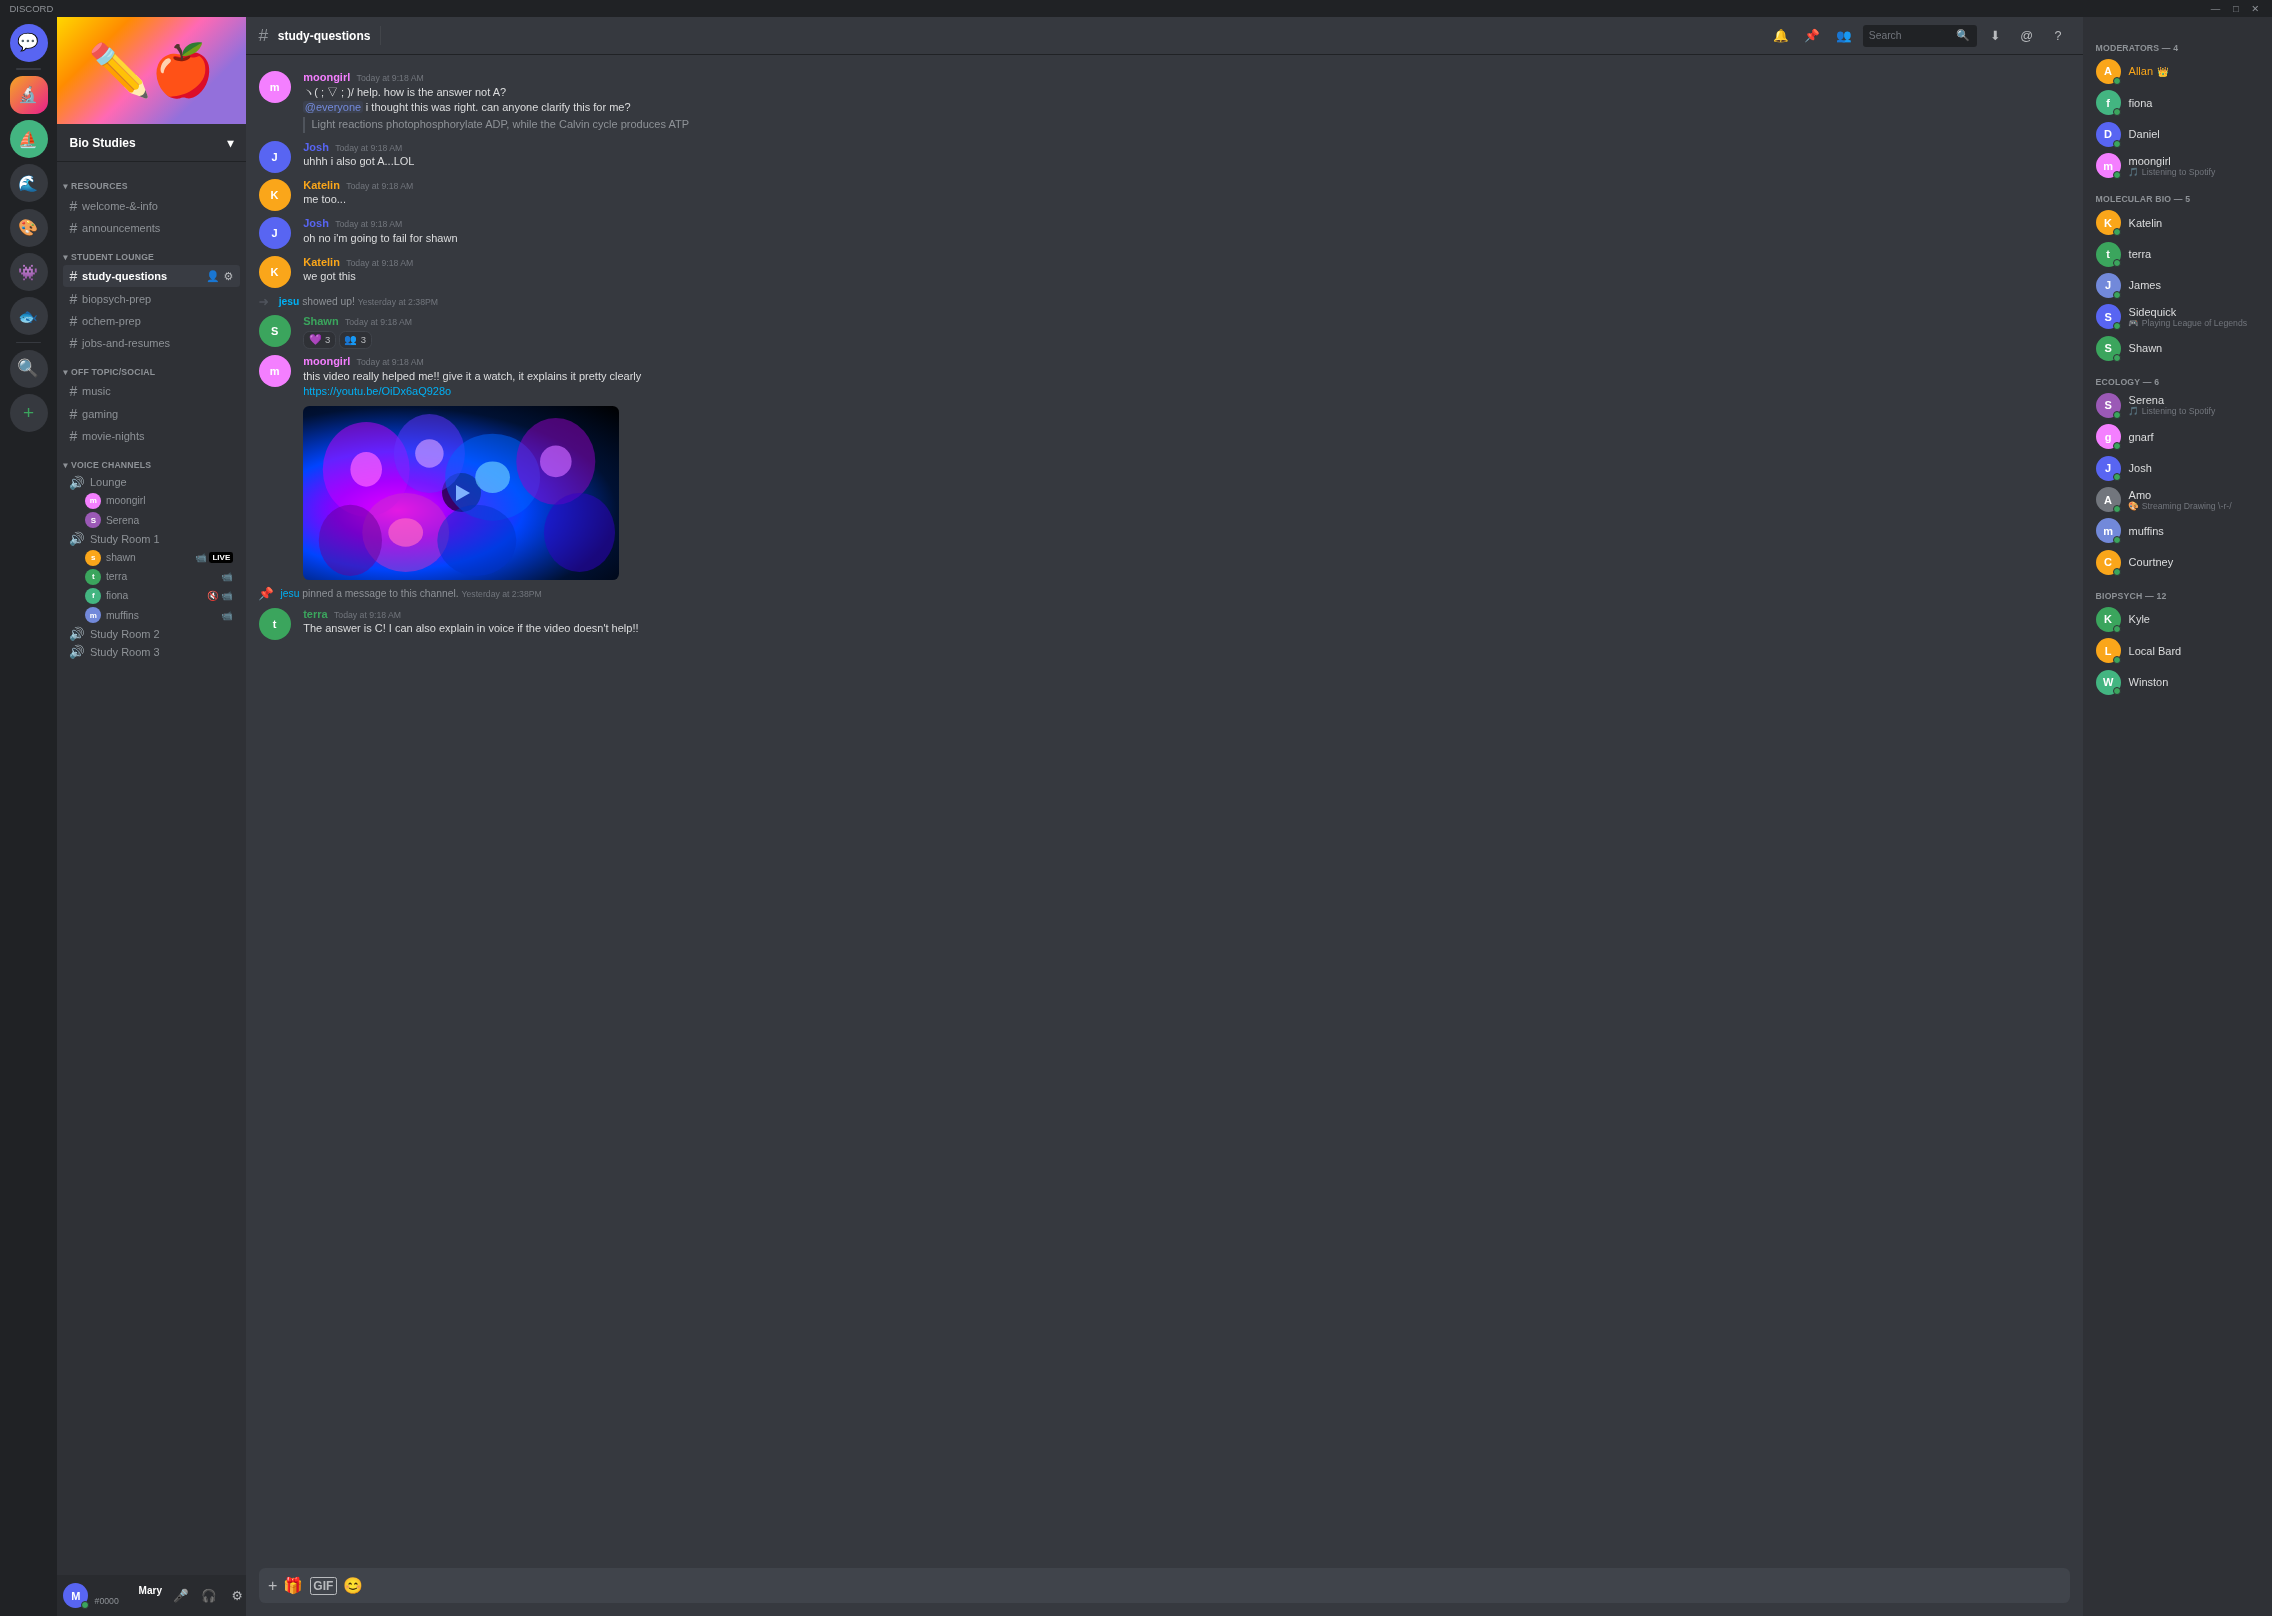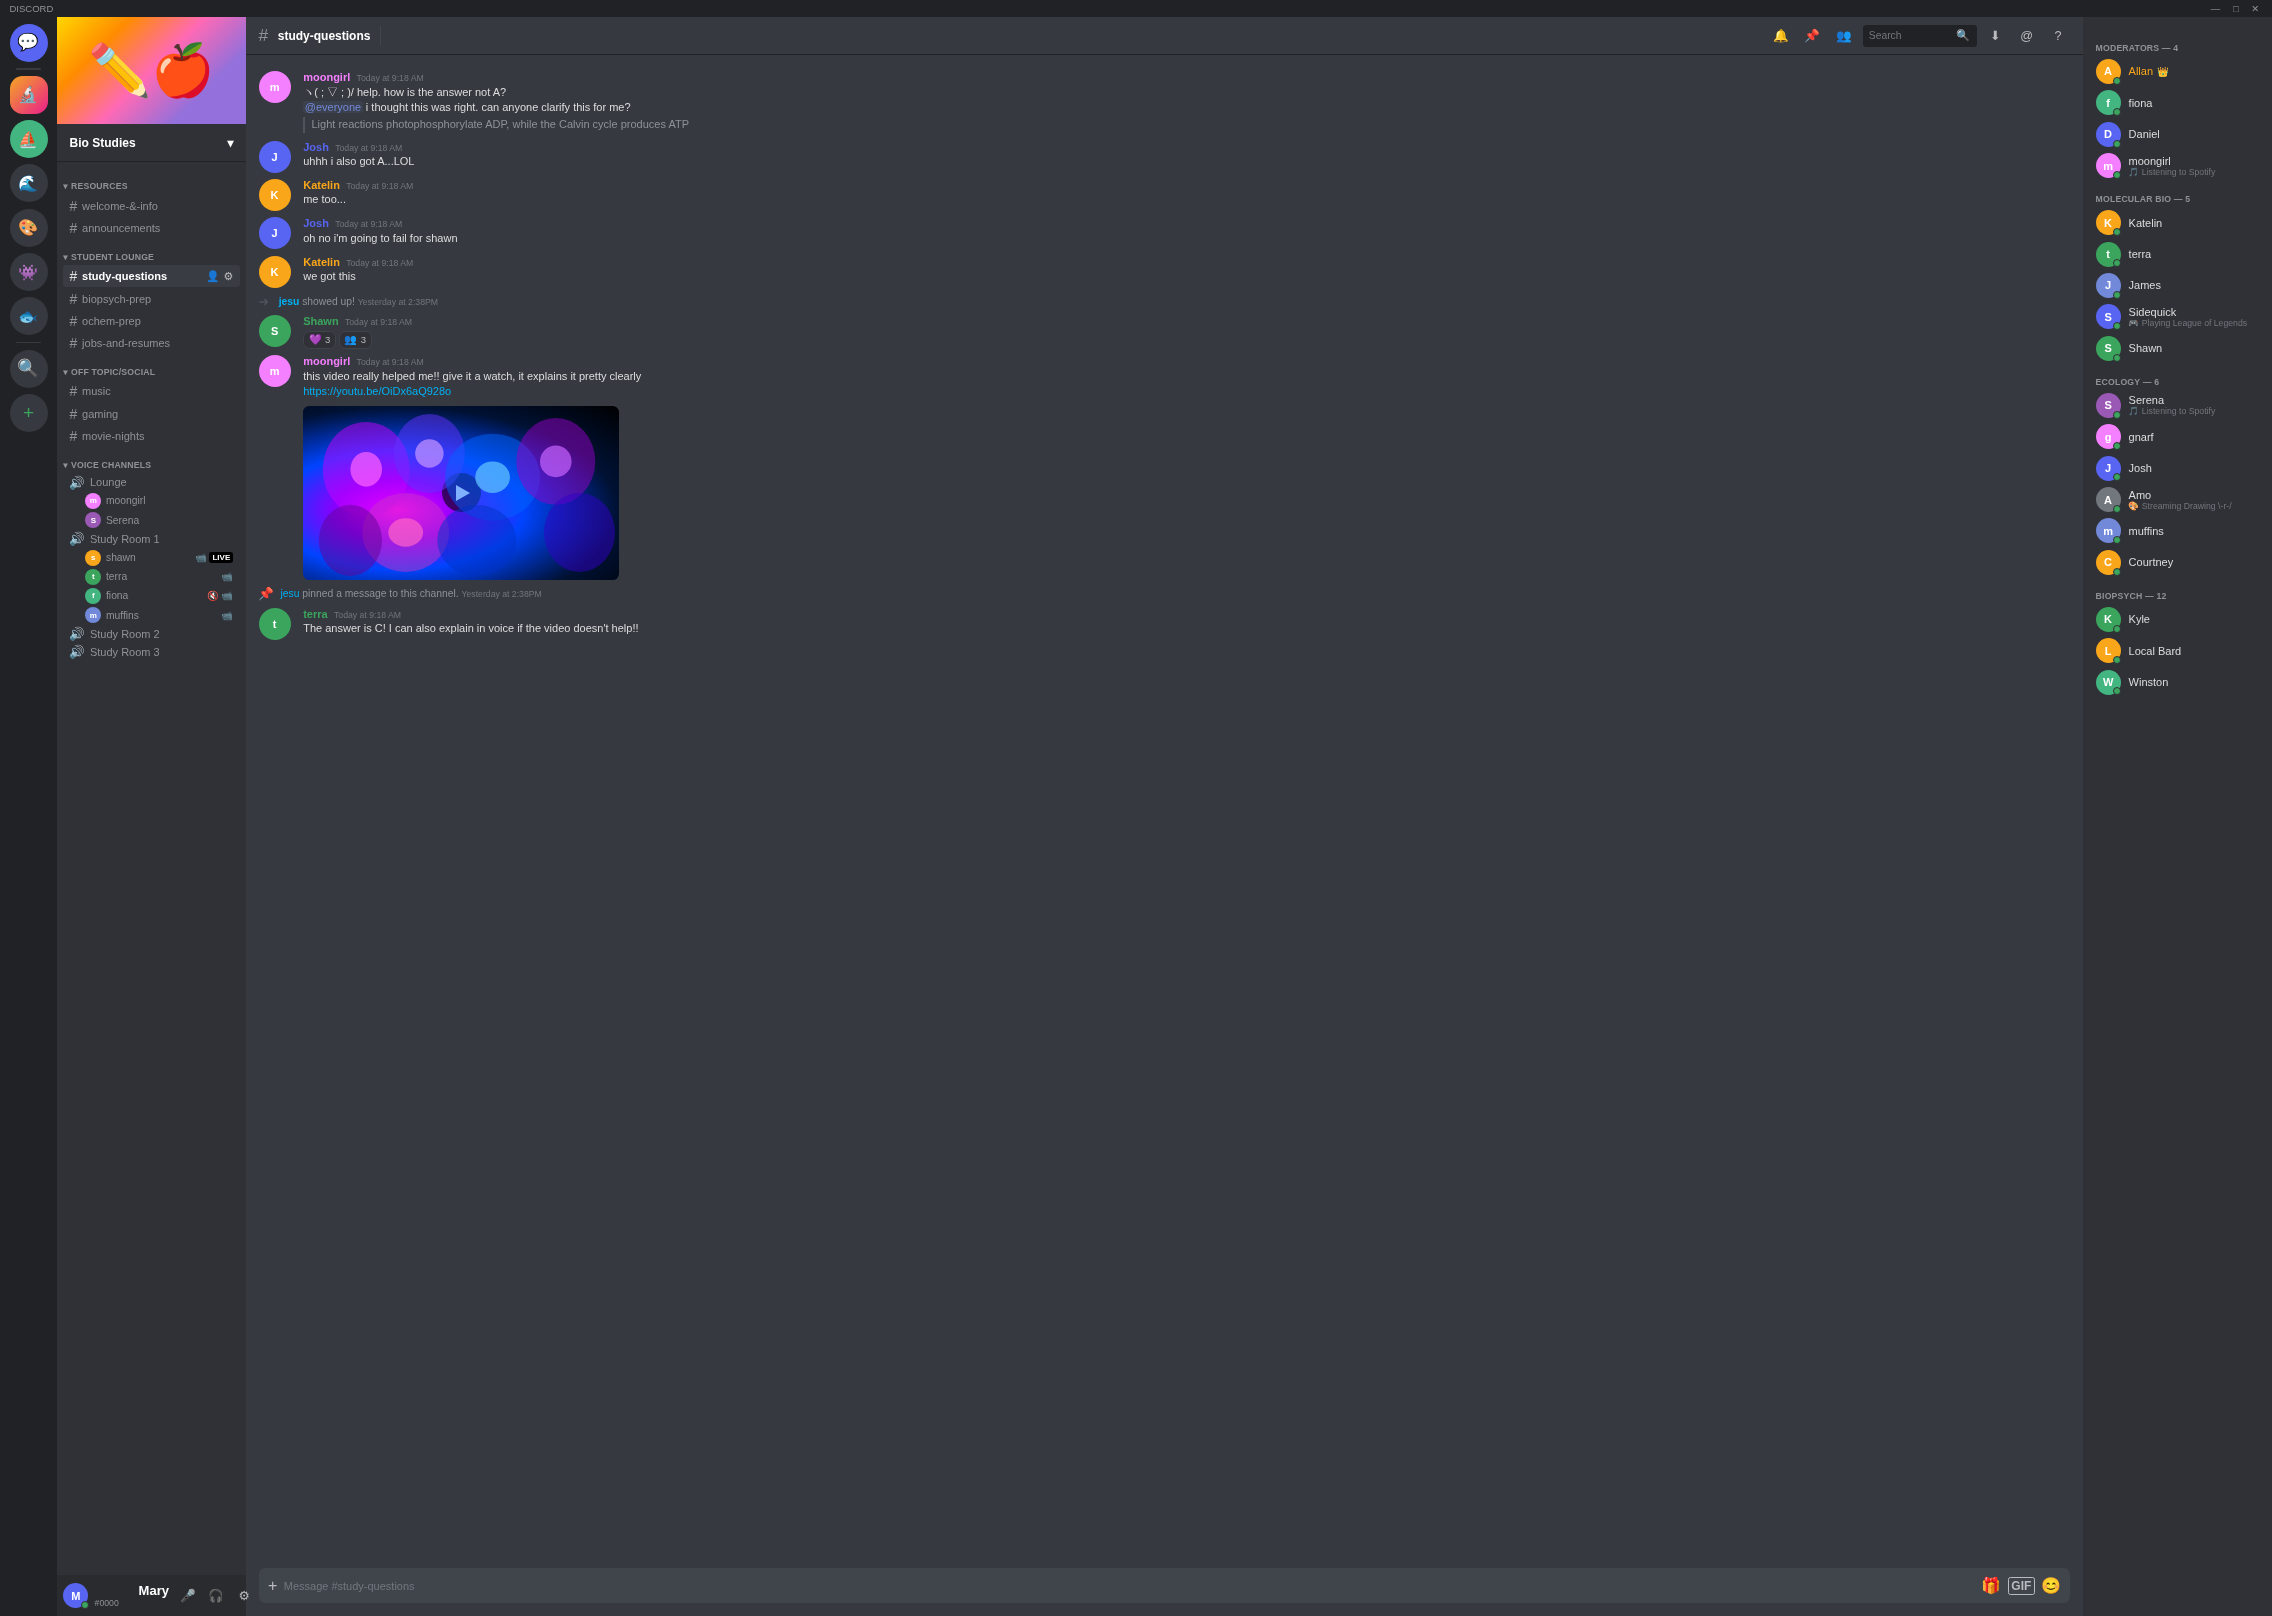--- a/index.html
+++ b/index.html
@@ -142,21 +142,21 @@
       flex-shrink: 0;
     }
     .user-panel-avatar {
       width: 25px;
       height: 25px;
       border-radius: 50%;
       position: relative;
       flex-shrink: 0;
     }
     .user-panel-info { flex: 1; }
-    .user-panel-name { font-size: 13px; font-weight: 700; color: #fff; padding-left: 44px; }
+    .user-panel-name { font-size: 10px; font-weight: 700; color: #fff; padding-left: 44px; }
     .user-panel-tag { font-size: 8.7px; color: #8e9297; }
     .user-panel-actions { display: flex; gap: 3.2px; }
     .icon-btn {
       width: 25px;
       height: 25px;
       border-radius: 3.2px;
       background: transparent;
       border: none;
       color: #b9bbbe;
       cursor: pointer;
@@ -772,21 +772,20 @@
             </div>
             <div class="message-text">The answer is C! I can also explain in voice if the video doesn't help!!</div>
           </div>
         </div>
 
       </div>
 
       <div class="message-input-area">
         <div class="message-input-container">
           <span class="input-plus">+</span>
-          <input class="message-input" type="text" placeholder="Message #study-questions" style="">
           <div class="input-actions">
             <span style="font-size:16px;color:#b9bbbe;cursor:pointer;">🎁</span>
             <span style="font-size:12px;color:#b9bbbe;cursor:pointer;border:0.8px solid #b9bbbe;border-radius:2.4px;padding:0.8px 2.4px;font-weight:700;">GIF</span>
             <span style="font-size:16px;color:#b9bbbe;cursor:pointer;">😊</span>
           </div>
         </div>
       </div>
     </div>
 
     <div class="members-sidebar">

